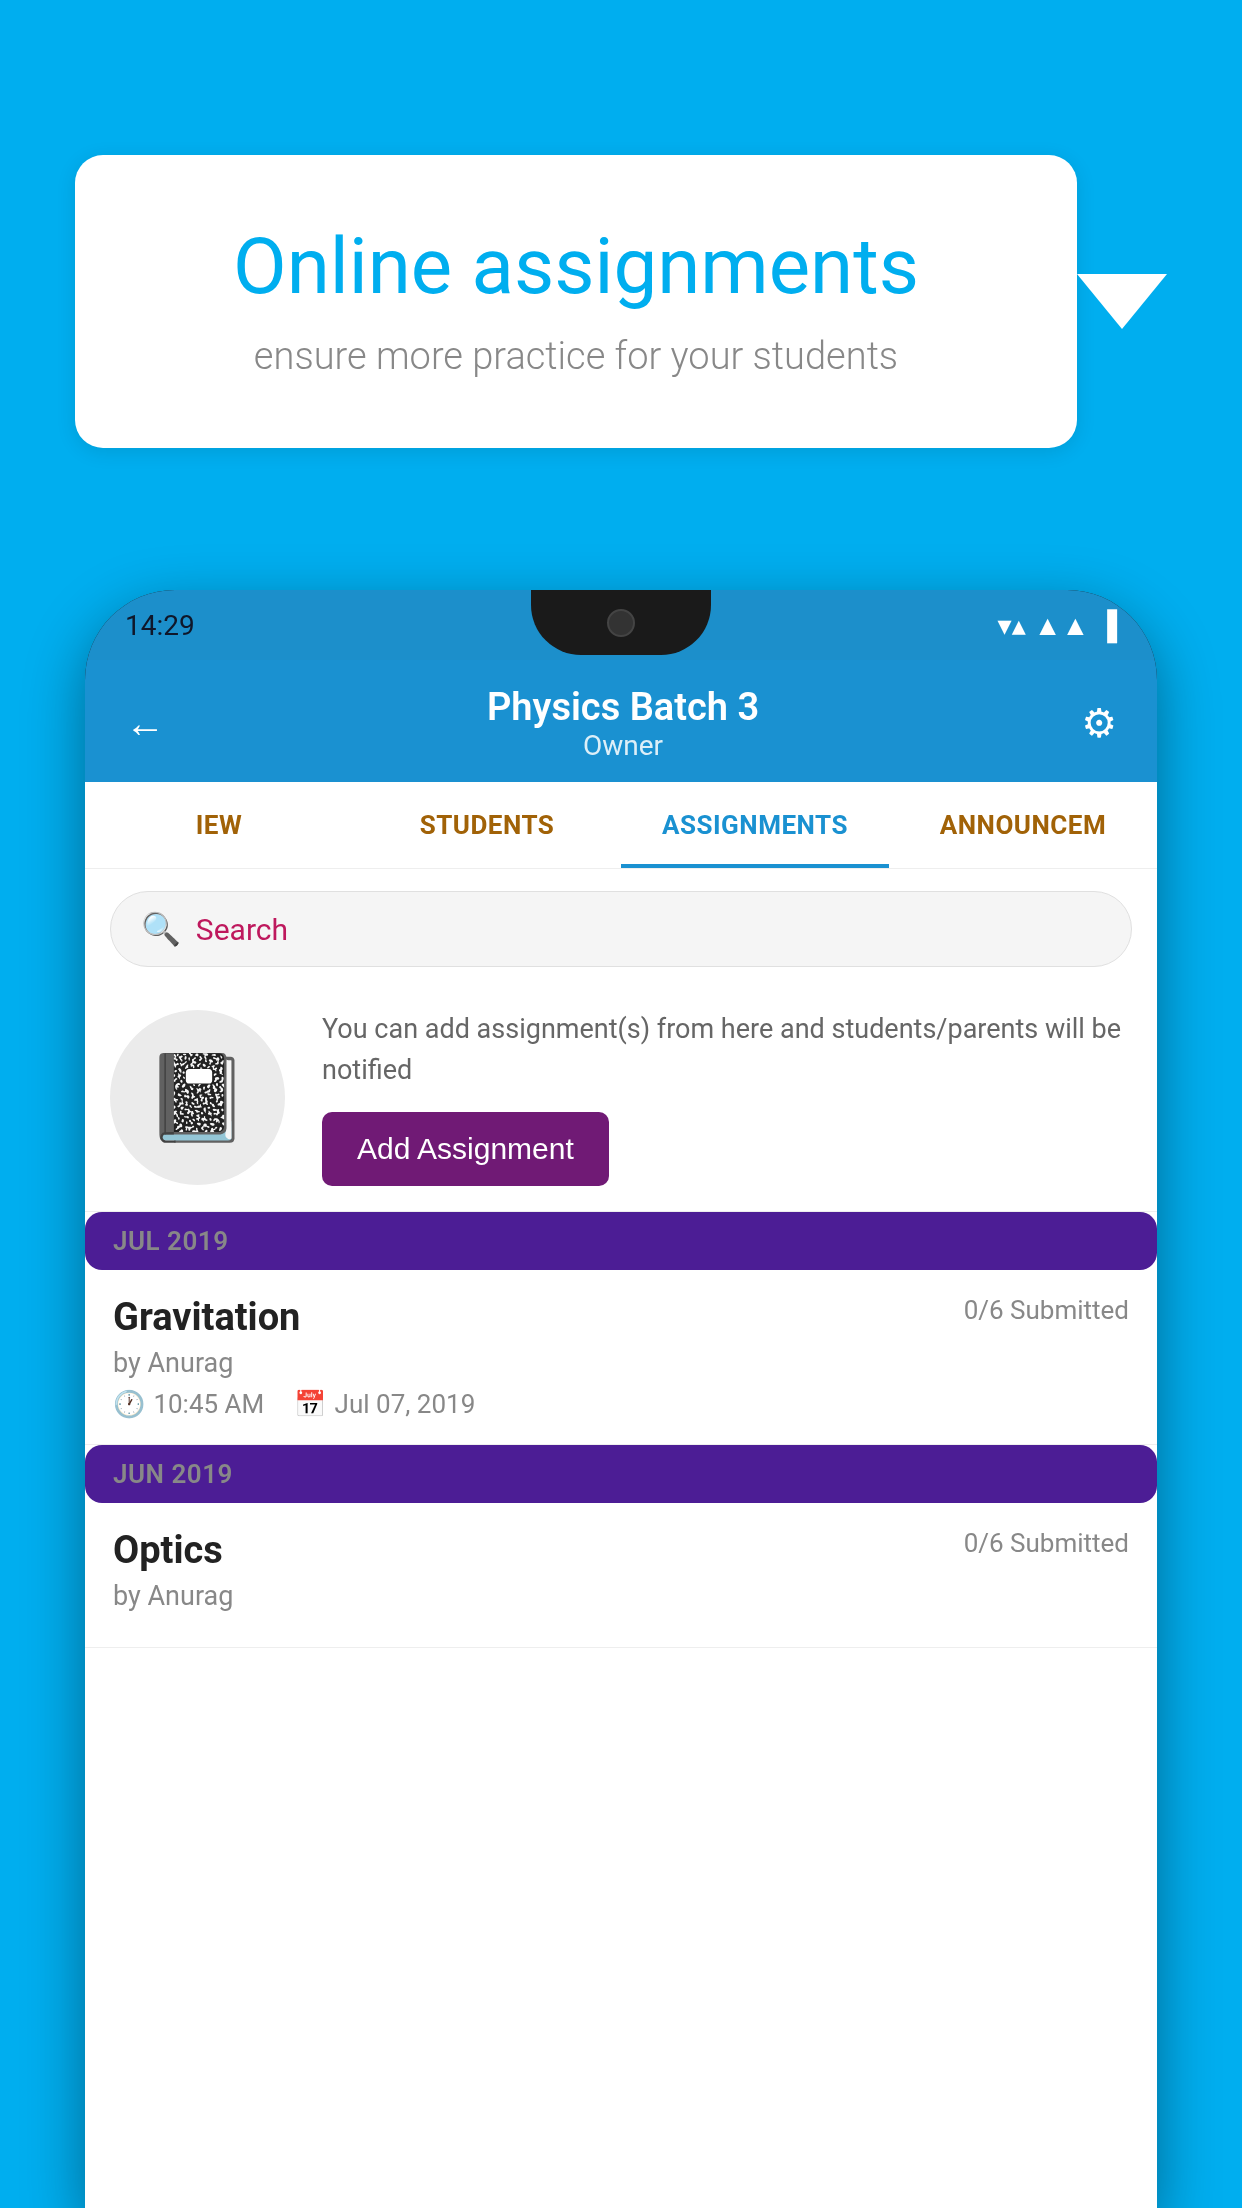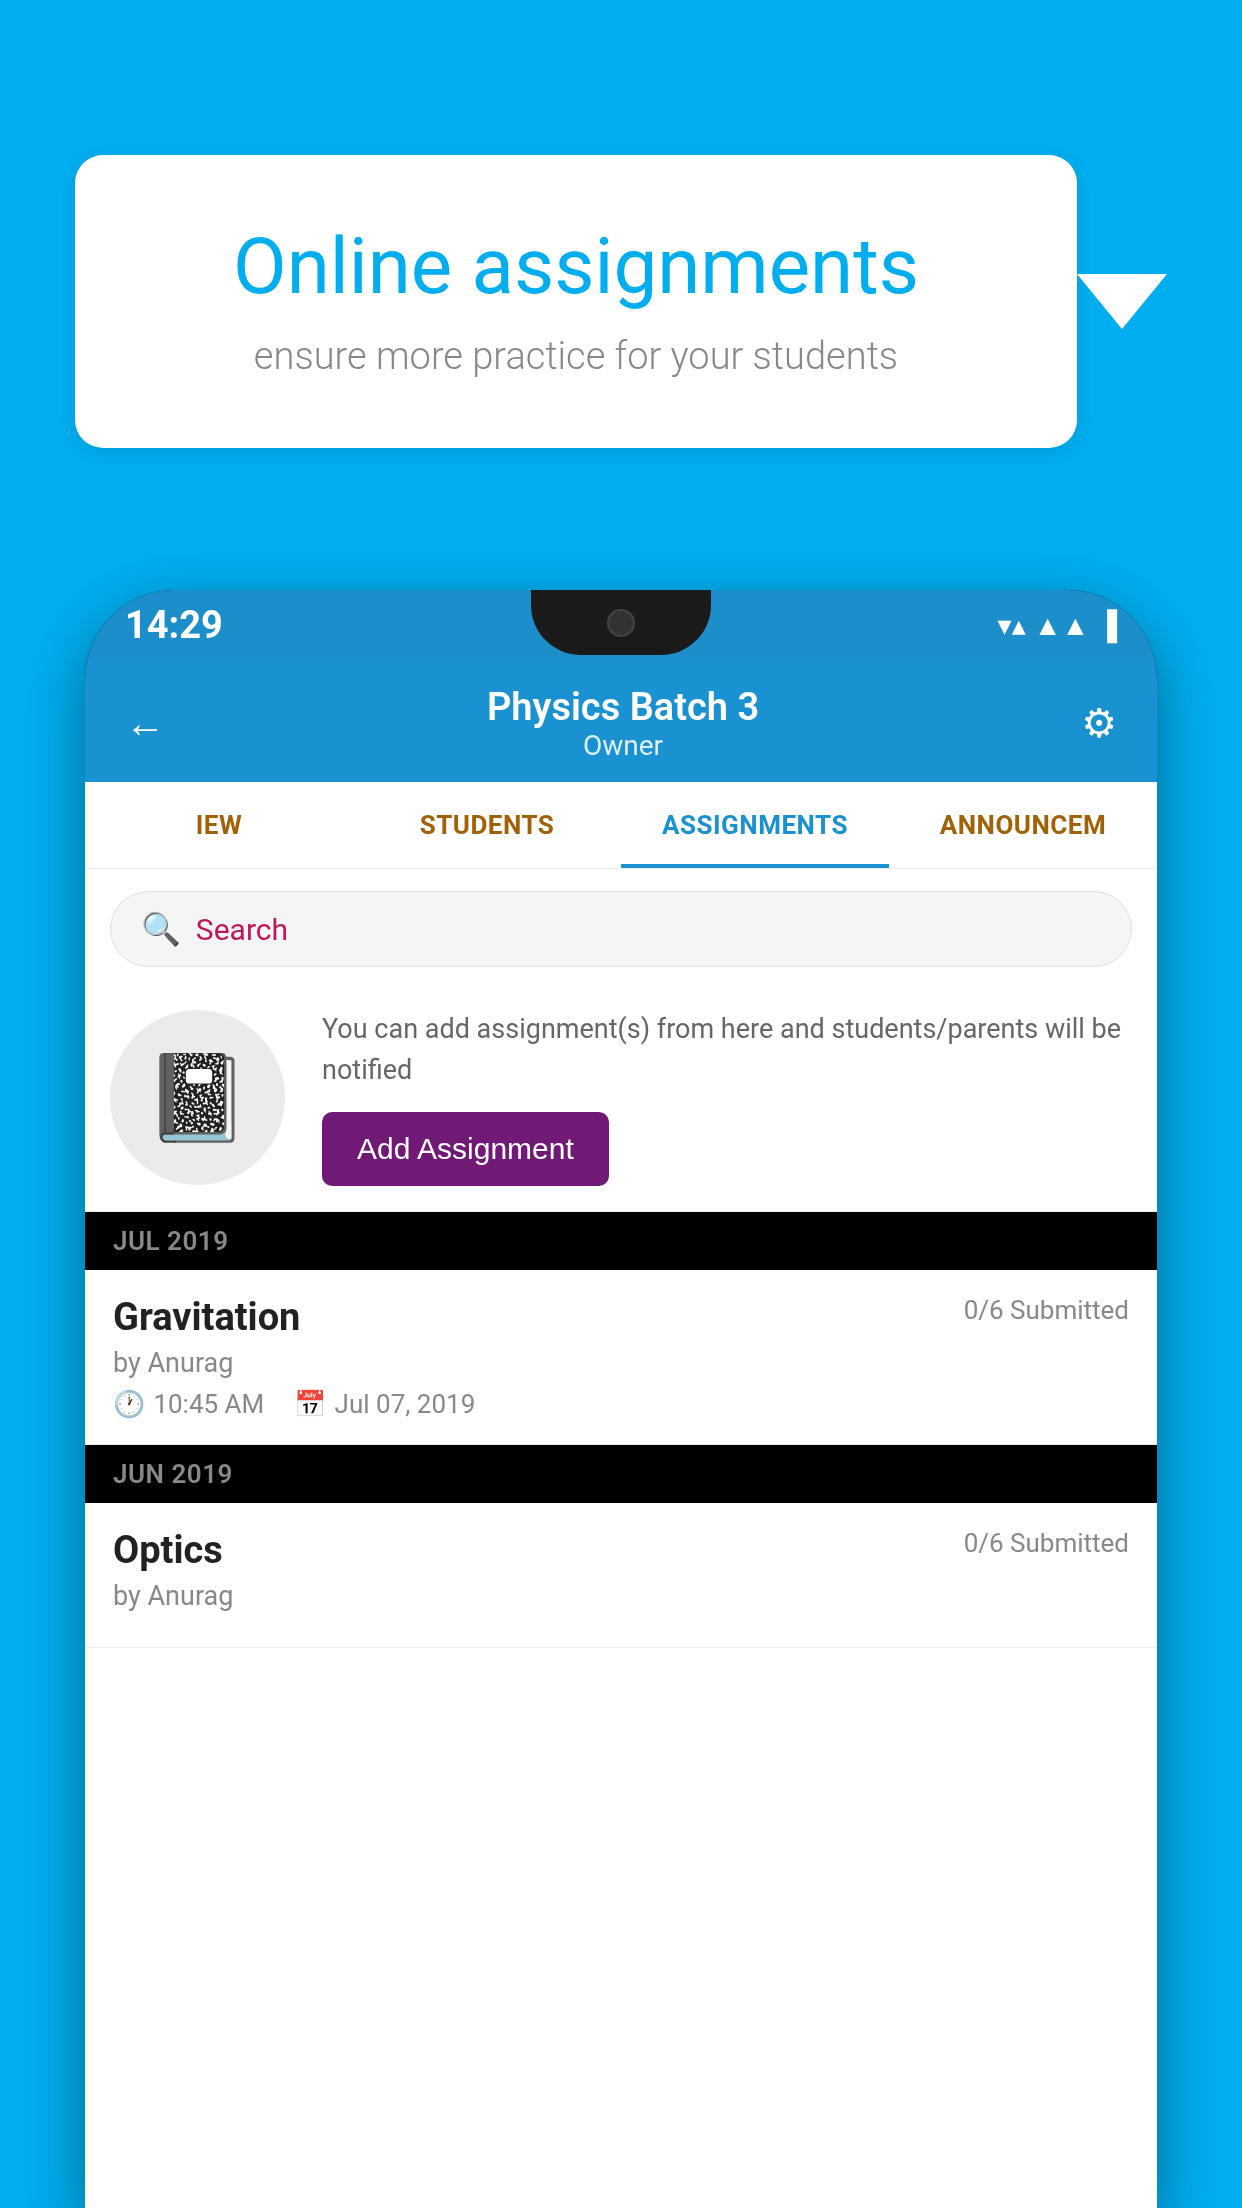--- a/index.html
+++ b/index.html
@@ -97,23 +97,23 @@
 
     .phone-camera {
       width: 28px;
       height: 28px;
       background: #333;
       border-radius: 50%;
       border: 2px solid #444;
     }
 
     .status-time {
-      color: #ffffff;
-      font-size: 38px;
-      font-weight: 700;
+      color: #0f172a;
+      font-size: 28px;
+      font-weight: 400;
     }
 
     .status-icons {
       display: flex;
       align-items: center;
       gap: 8px;
     }
 
     .status-icon-wifi {
       color: white;
@@ -271,26 +271,27 @@
       border-radius: 10px;
       padding: 20px 35px;
       font-size: 30px;
       font-weight: 500;
       cursor: pointer;
       display: inline-block;
     }
 
     
     .month-separator {
-      background: #000000;
+      background: #4c1d95;
       padding: 14px 28px;
       font-size: 26px;
       font-weight: 600;
       color: #888;
       letter-spacing: 0.5px;
+      border-radius: 17px;
     }
 
     
     .assignment-item {
       padding: 25px 28px;
       border-bottom: 1px solid #eee;
     }
 
     .assignment-item-top {
       display: flex;

